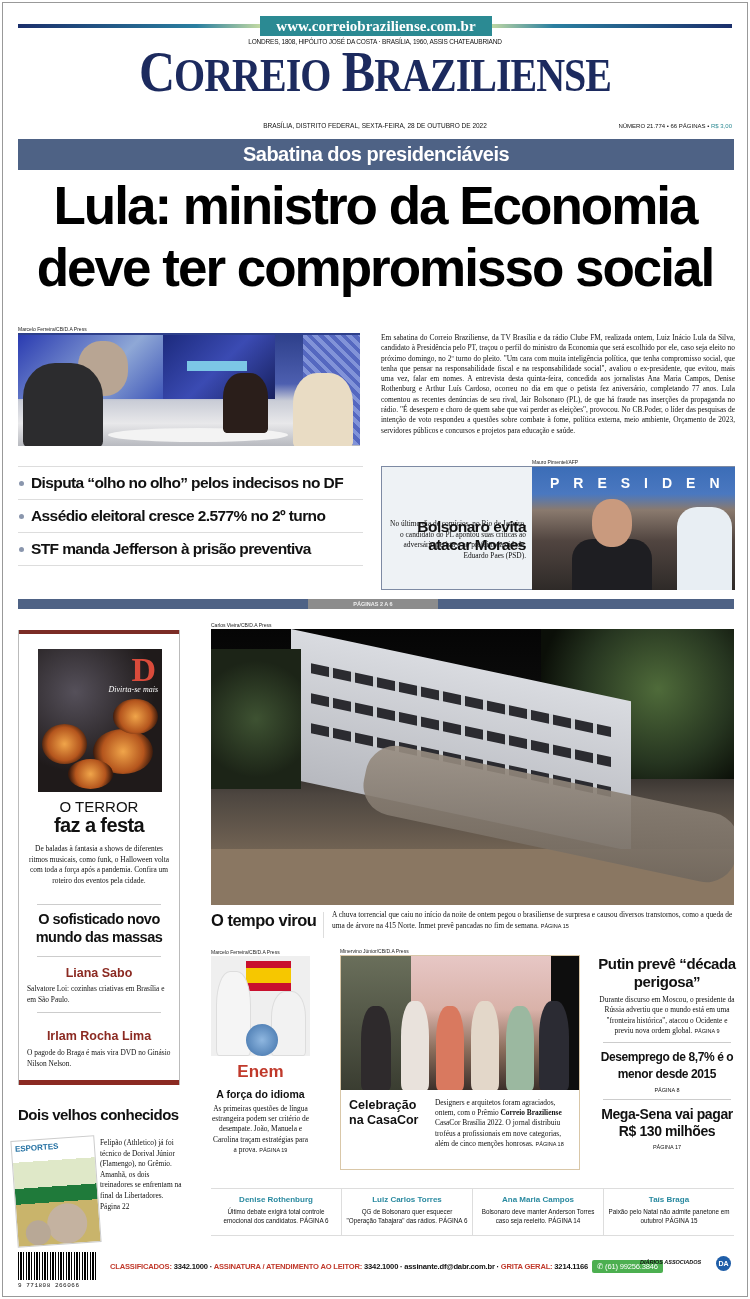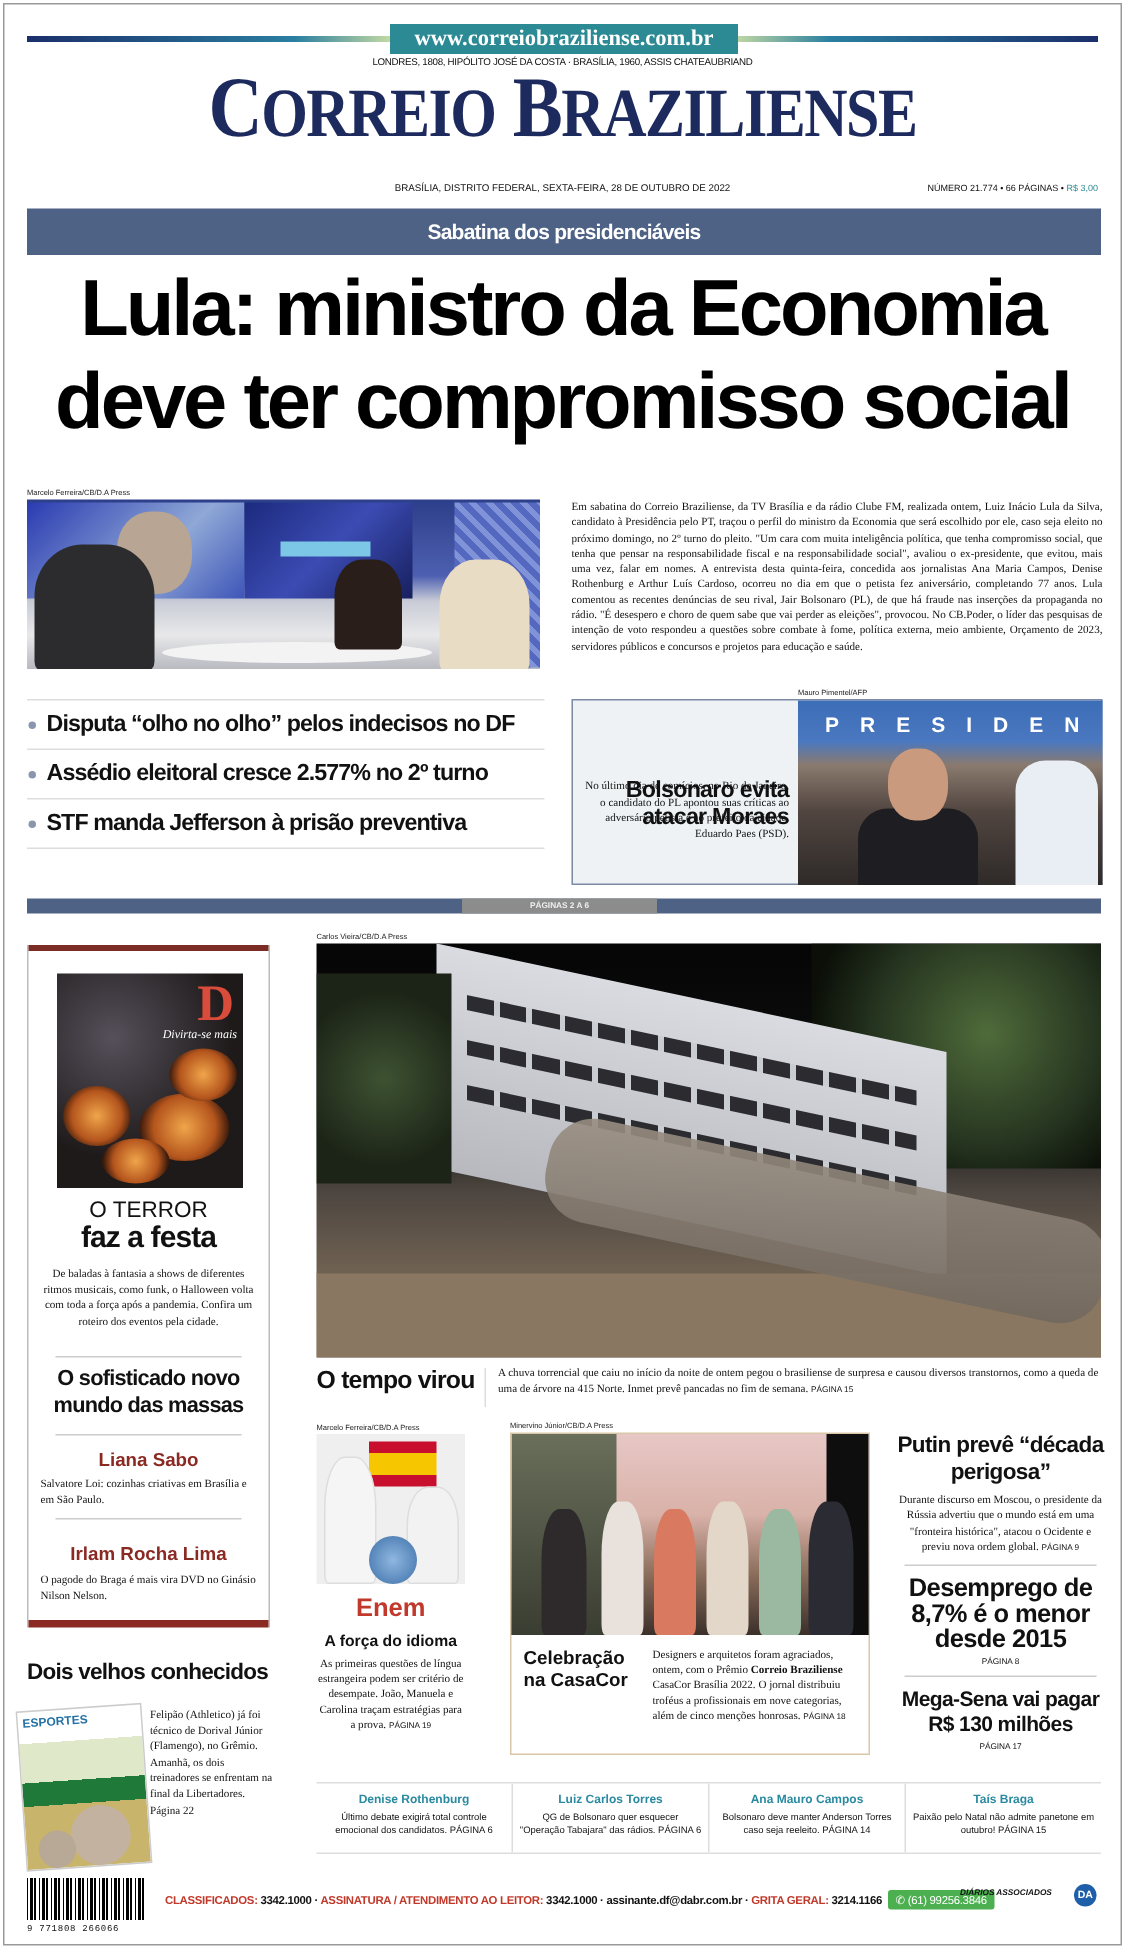--- a/index.html
+++ b/index.html
@@ -17,21 +17,21 @@
     font-family: "Liberation Serif", serif; font-weight: bold; font-size: 15px; text-align: center; line-height: 20px; }
   .founders { left: 200px; top: 38px; width: 350px; font-size: 6.5px; text-align: center; letter-spacing: -0.2px; }
   .logo { left: 60px; top: 46px; width: 630px; text-align: center; color: #1c2a5e; font-family: "Liberation Serif", serif;
     font-weight: bold; font-size: 50px; letter-spacing: -1px; line-height: 1; transform: scaleY(1.15); }
   .logo .small { font-size: 40px; }
   .dateline { left: 230px; top: 122px; width: 290px; font-size: 6.5px; text-align: center; }
   .issue { left: 600px; top: 123px; width: 140px; font-size: 6px; text-align: right; padding-right: 8px; }
   .issue .price { color: #2b8a93; }
 
   .kicker-bar { left: 18px; top: 139px; width: 716px; height: 31px; background: #4e6285; color: #fff;
-    font-size: 14px; text-align: center; line-height: 31px; }
+    font-size: 20px; text-align: center; line-height: 31px; }
   .headline { left: 10px; top: 175px; width: 730px; text-align: center; font-family: "Liberation Sans", sans-serif;
     font-weight: bold; font-size: 53px; line-height: 62px; letter-spacing: -2px; color: #000; }
 
   .credit { font-family: "Liberation Sans", sans-serif; font-size: 5px; color: #222; }
 
   
   .lula-photo { left: 18px; top: 333px; width: 342px; height: 113px; overflow: hidden;
     background: linear-gradient(180deg, #2d3f8a 0%, #4d5fb0 45%, #c9ccd6 60%, #e8e8ea 80%, #b8bac0 100%); }
   .screen1 { left: 0px; top: 2px; width: 145px; height: 64px; background: linear-gradient(135deg,#2a3bb1,#8fa8d6 60%,#3e55b8); }
   .screen2 { left: 145px; top: 2px; width: 112px; height: 64px; background: linear-gradient(135deg,#1c2a7d,#3b4bb3 50%,#17205e); }
@@ -289,21 +289,21 @@
     <span>Designers e arquitetos foram agraciados, ontem, com o Prêmio </span><b>Correio Braziliense</b><span> CasaCor Brasília 2022. O jornal distribuiu troféus a profissionais em nove categorias, além de cinco menções honrosas.</span> <span class="pg">PÁGINA 18</span>
   </div>
 </div>
 
 <div class="abs right-col">
   <div class="r-title" style="font-size:15px;line-height:18px;margin-top:0;">Putin prevê “década perigosa”</div>
   <div class="r-text" style="margin-top:4px;">
     <span>Durante discurso em Moscou, o presidente da Rússia advertiu que o mundo está em uma "fronteira histórica", atacou o Ocidente e previu nova ordem global.</span> <span class="pg">PÁGINA 9</span>
   </div>
   <div class="r-hr"></div>
-  <div class="r-title" style="font-size:17px;line-height:17px;">Desemprego de 8,7% é o menor desde 2015</div>
+  <div class="r-title" style="font-size:12px;line-height:17px;">Desemprego de 8,7% é o menor desde 2015</div>
   <div class="r-pg">PÁGINA 8</div>
   <div class="r-hr"></div>
   <div class="r-title" style="font-size:14px;line-height:17px;">Mega-Sena vai pagar R$ 130 milhões</div>
   <div class="r-pg">PÁGINA 17</div>
 </div>
 
 <div class="abs dois-title">Dois velhos conhecidos</div>
 <div class="abs esportes-cover">
   <div class="hdr">ESPORTES</div>
   <div class="abs" style="left:30px;top:65px;width:40px;height:40px;border-radius:50%;background:#c4b2a0;"></div>
@@ -314,21 +314,21 @@
 <div class="abs columnists">
   <div class="colum">
     <div class="name">Denise Rothenburg</div>
     <div class="txt">Último debate exigirá total controle emocional dos candidatos. PÁGINA 6</div>
   </div>
   <div class="colum">
     <div class="name">Luiz Carlos Torres</div>
     <div class="txt">QG de Bolsonaro quer esquecer "Operação Tabajara" das rádios. PÁGINA 6</div>
   </div>
   <div class="colum">
-    <div class="name">Ana Mauro Campos</div>
+    <div class="name">Ana Maria Campos</div>
     <div class="txt">Bolsonaro deve manter Anderson Torres caso seja reeleito. PÁGINA 14</div>
   </div>
   <div class="colum">
     <div class="name">Taís Braga</div>
     <div class="txt">Paixão pelo Natal não admite panetone em outubro! PÁGINA 15</div>
   </div>
 </div>
 
 <div class="abs barcode"></div>
 <div class="abs barcode-num">9 771808 266066</div>

